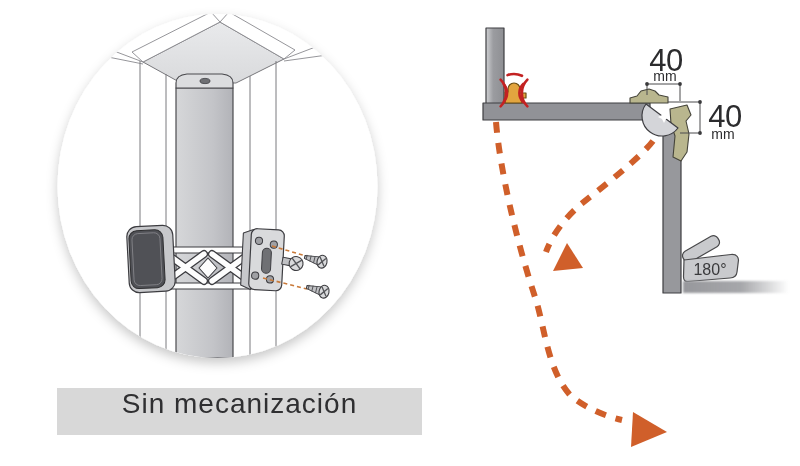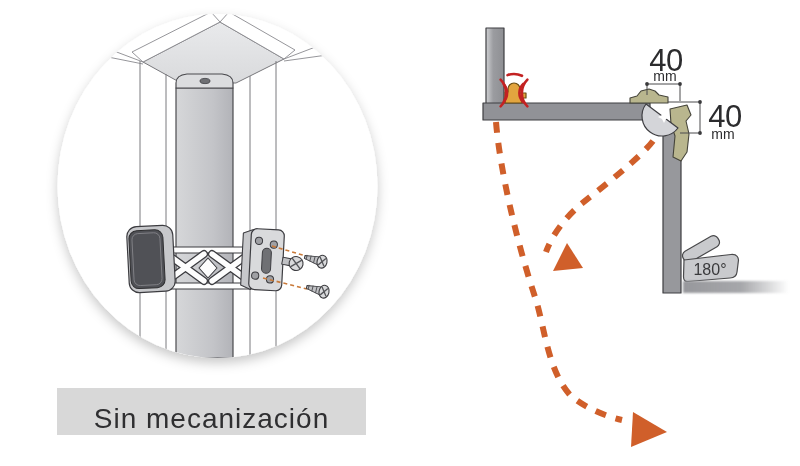--- a/index.html
+++ b/index.html
@@ -5,22 +5,22 @@
   html,body{margin:0;padding:0;background:#ffffff;}
   #stage{
     position:relative;width:800px;height:466px;background:#ffffff;overflow:hidden;
     font-family:"Liberation Sans", sans-serif;
   }
   #gfx{position:absolute;left:0;top:0;}
   .dim-big{font-family:"Liberation Sans",sans-serif;font-size:31px;fill:#2c2c2e;letter-spacing:-0.5px;}
   .dim-small{font-family:"Liberation Sans",sans-serif;font-size:14px;fill:#2c2c2e;}
   .angle-txt{font-family:"Liberation Sans",sans-serif;font-size:16px;fill:#3a3a3c;}
   #caption-box{
-    position:absolute;left:57px;top:388px;width:309px;height:47px;
-    background:#d8d8d8;display:flex;align-items:flex-end;justify-content:center;
+    position:absolute;left:57px;top:388px;width:365px;height:47px;
+    background:#d8d8d8;display:flex;align-items:flex-start;justify-content:center;
   }
   #caption-box span{
     font-size:28px;color:#2f2f31;letter-spacing:1px;font-family:"Liberation Sans",sans-serif;
   }
 </style>
 </head>
 <body>
 
 <div id="stage">
 

